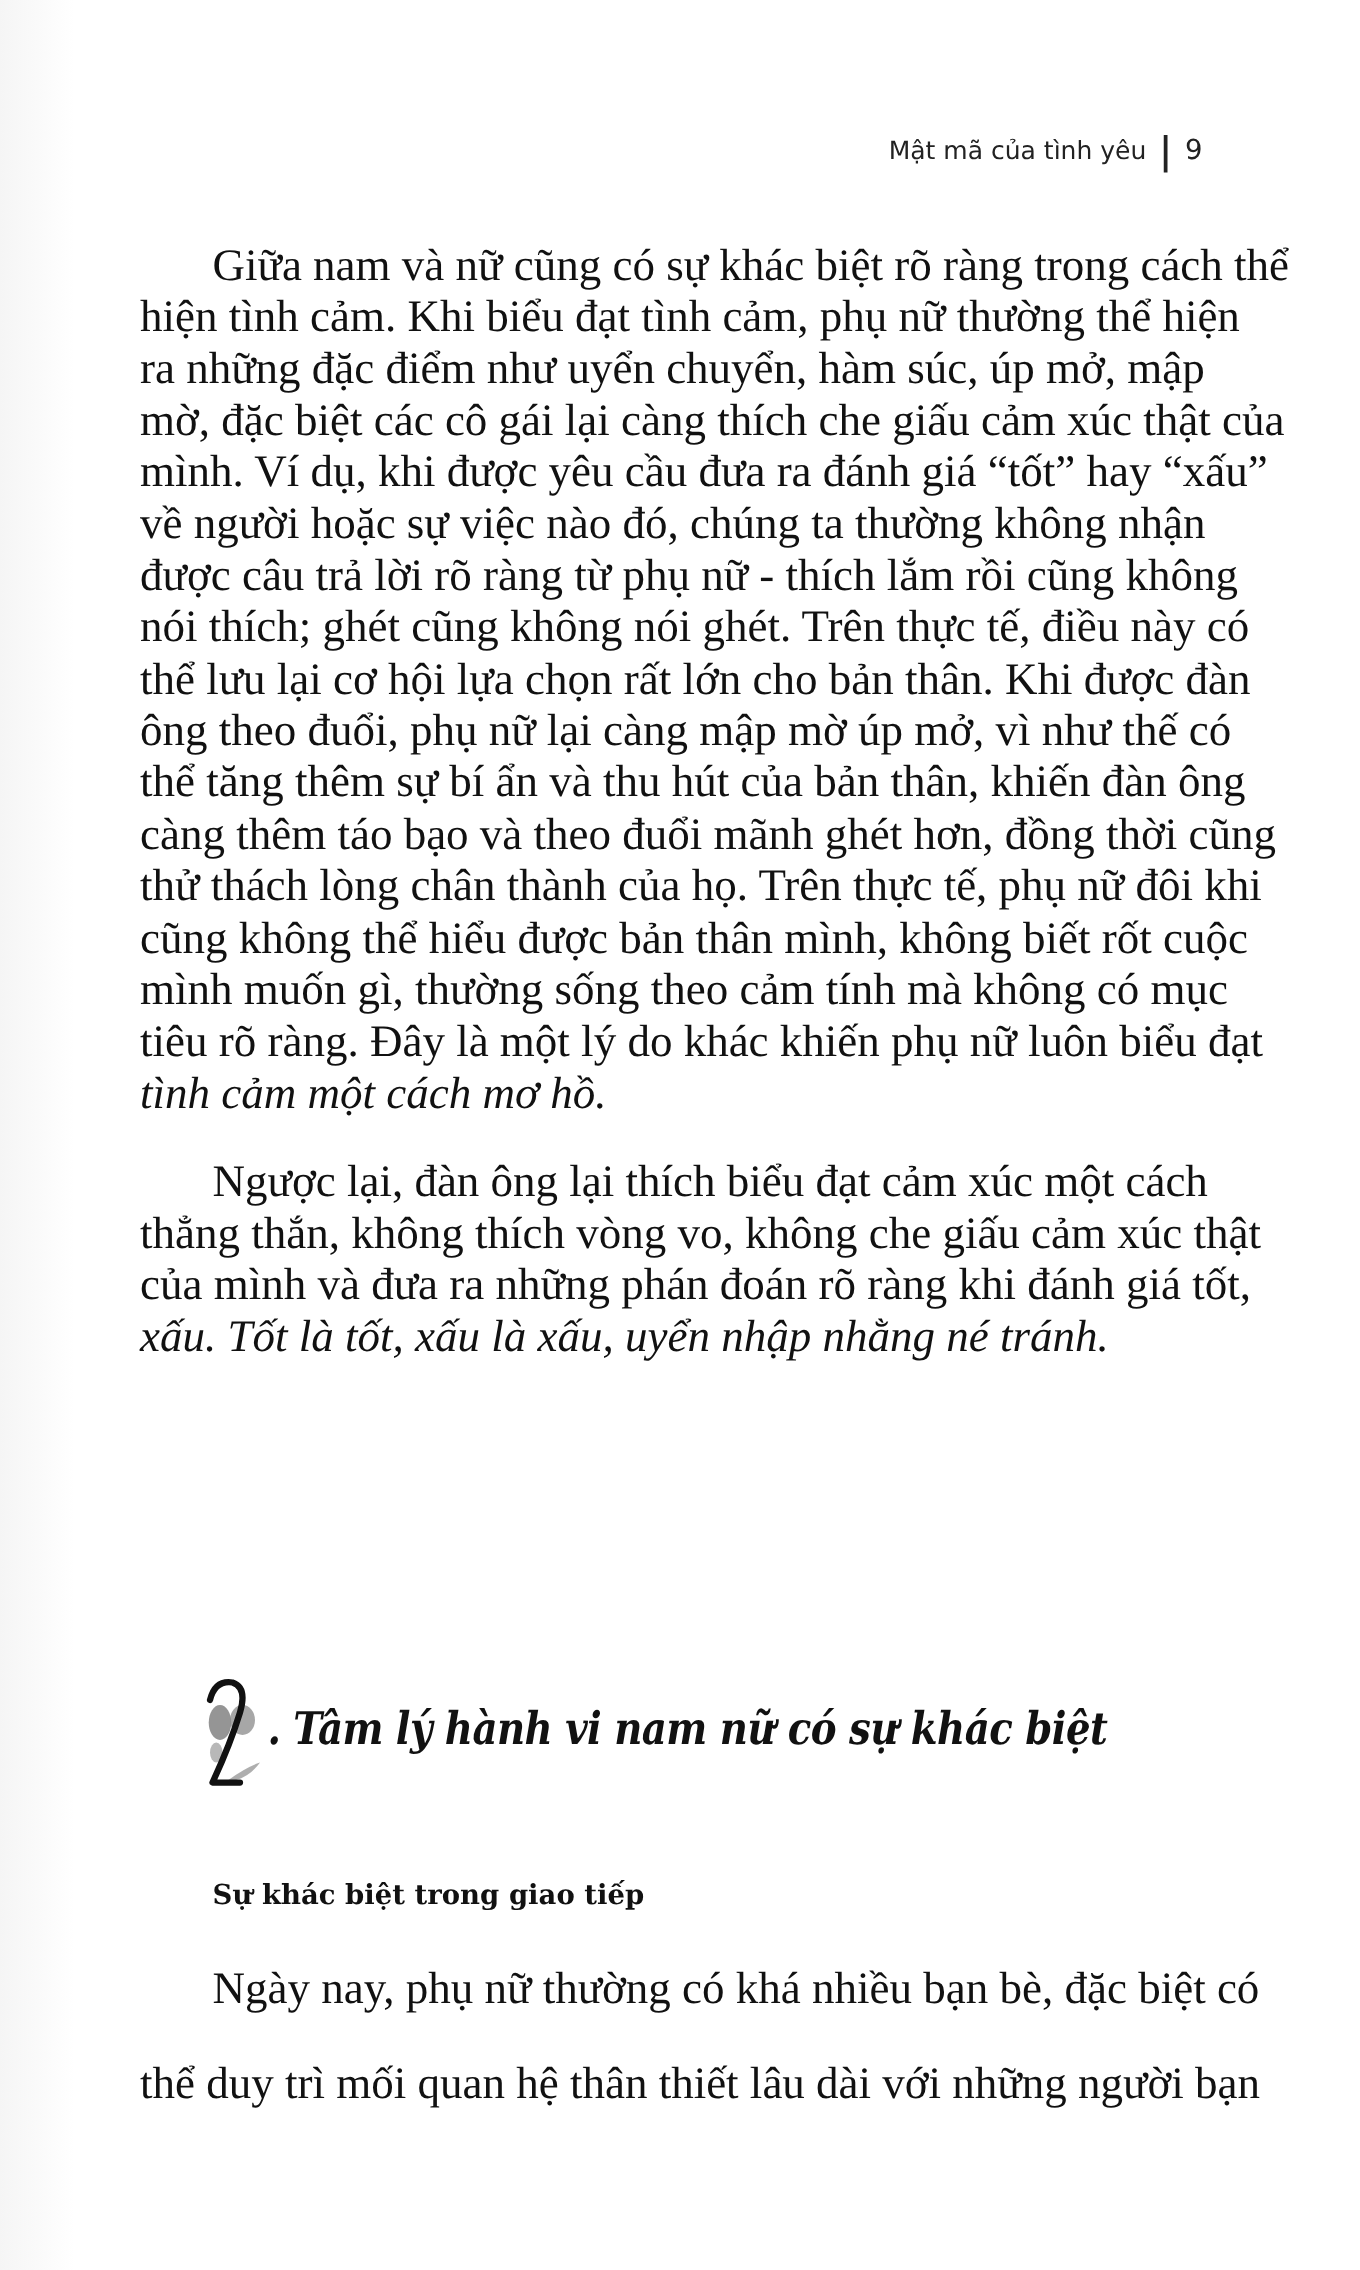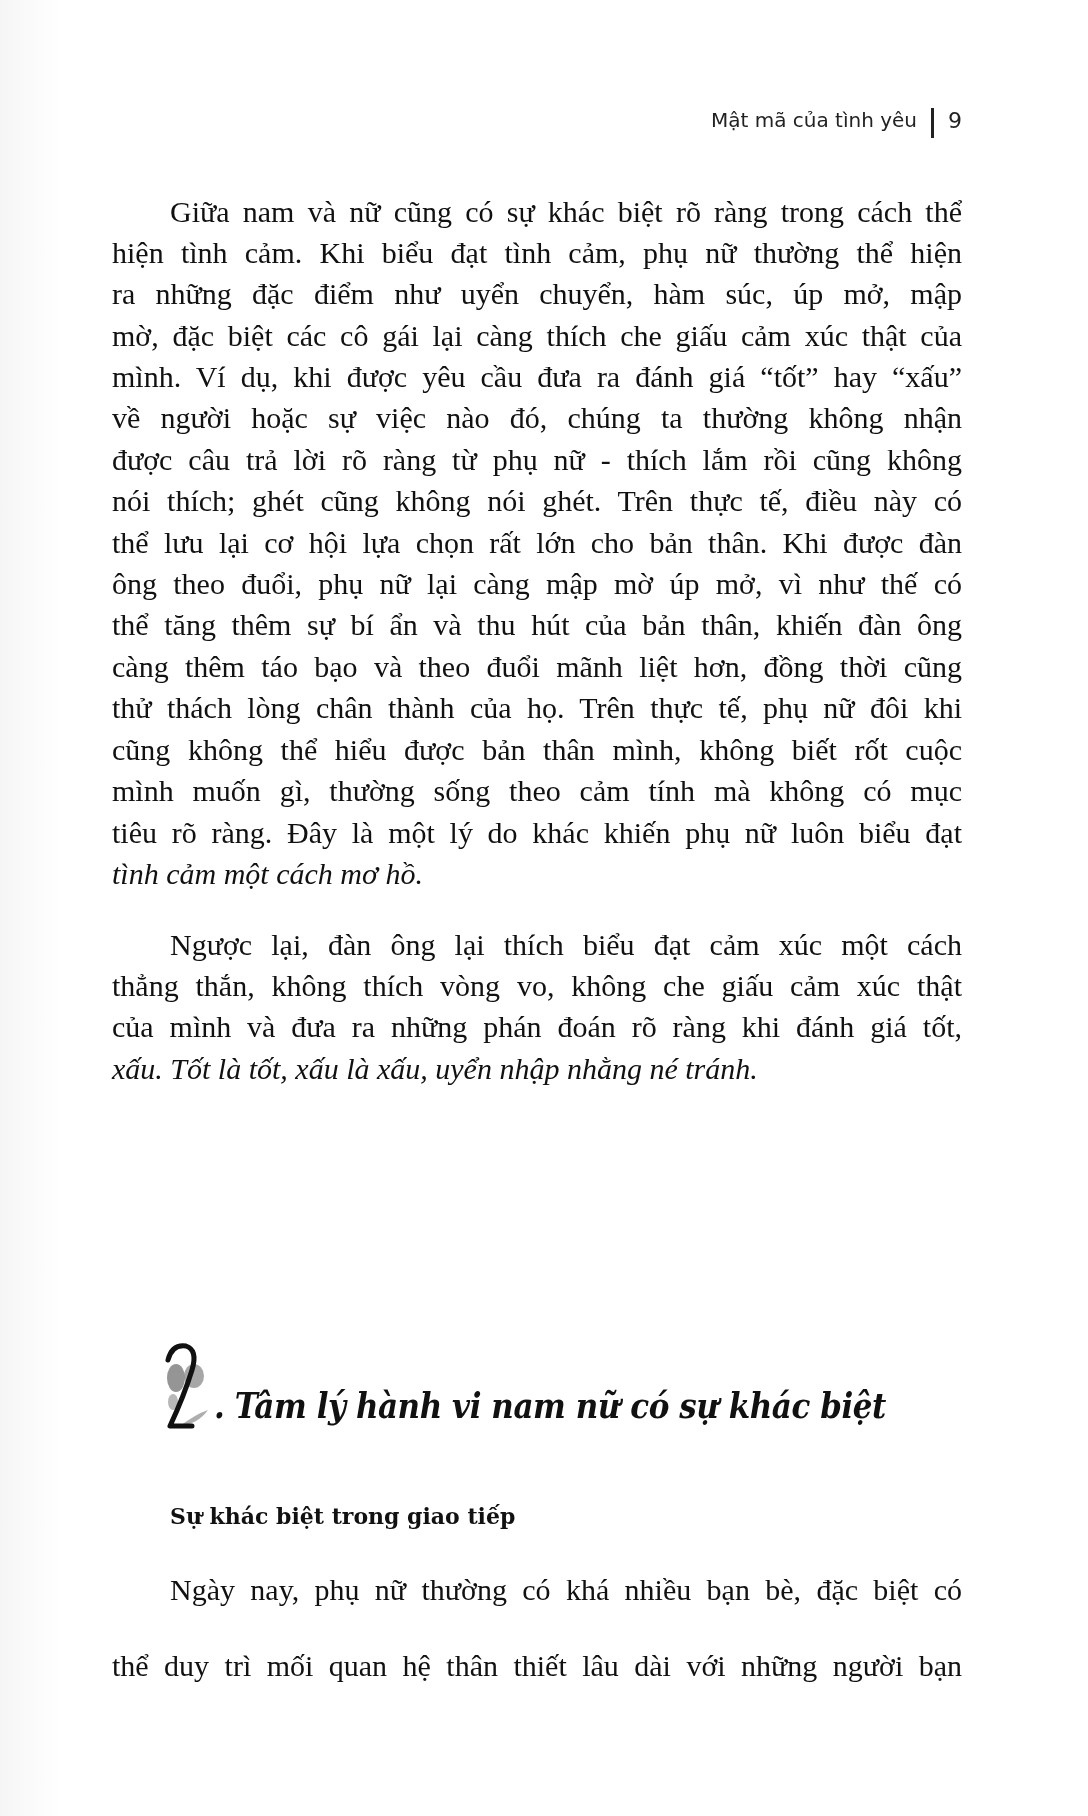--- a/index.html
+++ b/index.html
@@ -33,36 +33,36 @@
     background: #222;
     margin: 0 14px 0 14px;
   }
   .running-header .pageno { font-size: 22px; }
 
   .line {
     position: absolute;
     left: 112px;
     width: 850px;
     font-family: "Liberation Serif", "DejaVu Serif", serif;
-    font-size: 30px;
+    font-size: 36px;
     line-height: 36px;
     white-space: nowrap;
     text-align: justify;
     text-align-last: justify;
     color: #111;
   }
   .line.indent { left: 170px; width: 792px; }
   .line.last { text-align-last: left; font-style: italic; }
 
   .section-heading {
     position: absolute;
     left: 162px;
     top: 1340px;
     display: flex;
-    align-items: flex-end;
+    align-items: center;
     white-space: nowrap;
   }
   .section-heading .num {
     position: relative;
     width: 50px;
     height: 92px;
   }
   .section-heading .num svg { position: absolute; left: 0; top: 0; }
   .section-heading .title {
     font-family: "DejaVu Serif", serif;
@@ -103,21 +103,21 @@
   <div class="line" style="top:235px">hiện tình cảm. Khi biểu đạt tình cảm, phụ nữ thường thể hiện</div>
   <div class="line" style="top:276px">ra những đặc điểm như uyển chuyển, hàm súc, úp mở, mập</div>
   <div class="line" style="top:318px">mờ, đặc biệt các cô gái lại càng thích che giấu cảm xúc thật của</div>
   <div class="line" style="top:359px">mình. Ví dụ, khi được yêu cầu đưa ra đánh giá “tốt” hay “xấu”</div>
   <div class="line" style="top:400px">về người hoặc sự việc nào đó, chúng ta thường không nhận</div>
   <div class="line" style="top:442px">được câu trả lời rõ ràng từ phụ nữ - thích lắm rồi cũng không</div>
   <div class="line" style="top:483px">nói thích; ghét cũng không nói ghét. Trên thực tế, điều này có</div>
   <div class="line" style="top:525px">thể lưu lại cơ hội lựa chọn rất lớn cho bản thân. Khi được đàn</div>
   <div class="line" style="top:566px">ông theo đuổi, phụ nữ lại càng mập mờ úp mở, vì như thế có</div>
   <div class="line" style="top:607px">thể tăng thêm sự bí ẩn và thu hút của bản thân, khiến đàn ông</div>
-  <div class="line" style="top:649px">càng thêm táo bạo và theo đuổi mãnh liệt hơn, đồng thời cũng</div>
+  <div class="line" style="top:649px">càng thêm táo bạo và theo đuổi mãnh ghét hơn, đồng thời cũng</div>
   <div class="line" style="top:690px">thử thách lòng chân thành của họ. Trên thực tế, phụ nữ đôi khi</div>
   <div class="line" style="top:732px">cũng không thể hiểu được bản thân mình, không biết rốt cuộc</div>
   <div class="line" style="top:773px">mình muốn gì, thường sống theo cảm tính mà không có mục</div>
   <div class="line" style="top:815px">tiêu rõ ràng. Đây là một lý do khác khiến phụ nữ luôn biểu đạt</div>
   <div class="line last" style="top:856px">tình cảm một cách mơ hồ.</div>
 </div>
 
 <div>
   <div class="line indent" style="top:927px">Ngược lại, đàn ông lại thích biểu đạt cảm xúc một cách</div>
   <div class="line" style="top:968px">thẳng thắn, không thích vòng vo, không che giấu cảm xúc thật</div>

